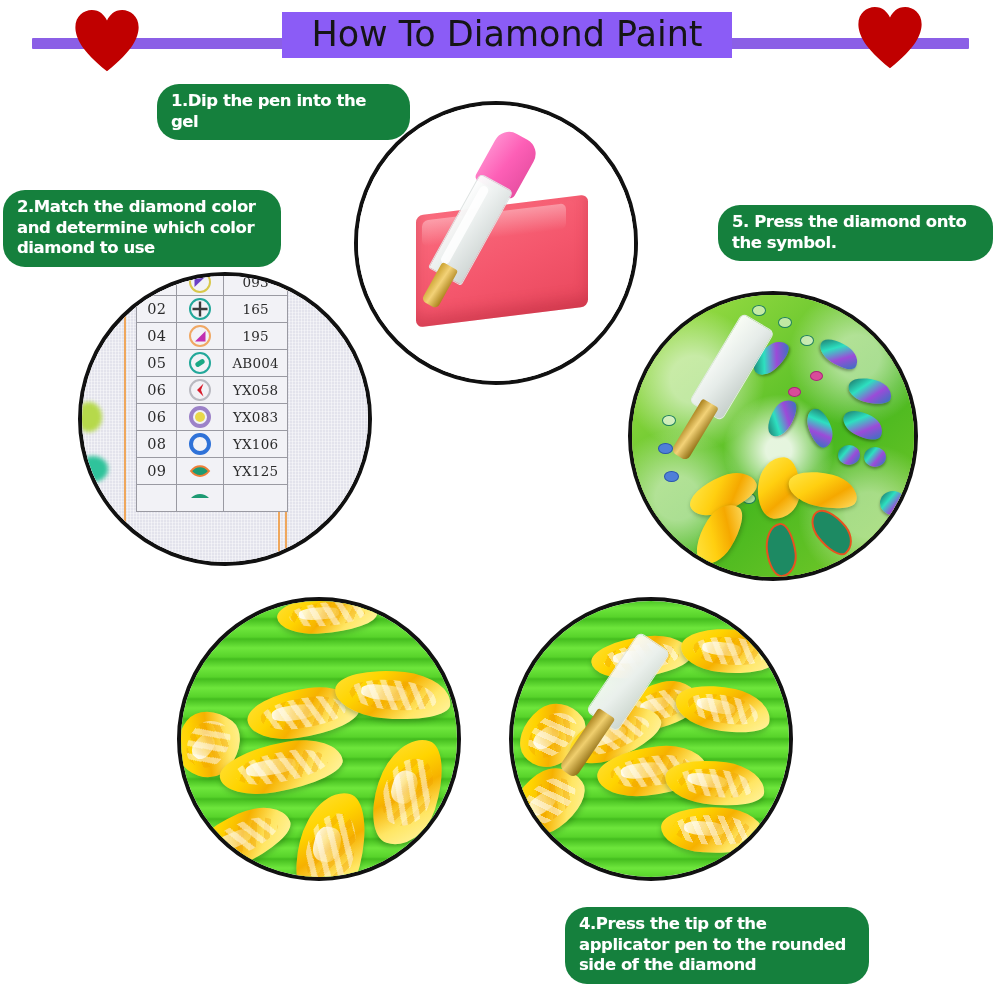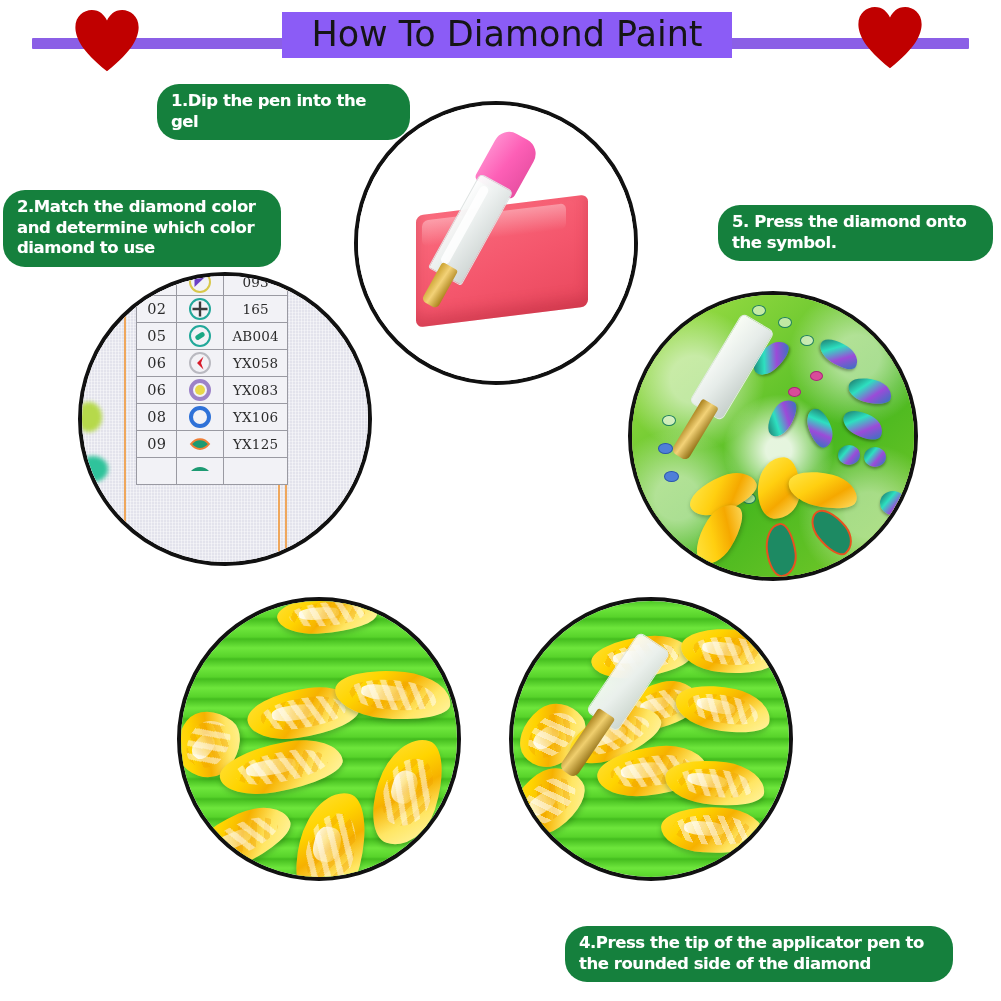--- a/index.html
+++ b/index.html
@@ -39,21 +39,21 @@
     line-height: 20.5px;
     padding: 7px 14px 8px;
     letter-spacing: -0.45px;
     text-shadow: 0 0 1px rgba(255,255,255,.25);
     z-index: 6;
   }
   #label1 { left: 157px; top: 84px;  width: 253px; }
   #label2 { left: 3px;   top: 190px; width: 278px; }
   #label5 { left: 718px; top: 205px; width: 275px; }
   #label3 { left: 0px;   top: 908px; width: 402px; }
-  #label4 { left: 565px; top: 907px; width: 388px; margin-top: 19px; }
+  #label4 { left: 565px; top: 907px; width: 304px; }
 
   
   .circle {
     position: absolute; border-radius: 50%;
     border: 4px solid #111111;
     overflow: hidden;
     background: #fff;
     z-index: 3;
   }
   #c1 { left: 354px; top: 101px; width: 284px; height: 284px; }
@@ -293,20 +293,32 @@
             <td class="c-num">02</td>
             <td class="c-sym">
               <span class="sym">
                 <span class="ring" style="border-color:#23a89a;"></span>
                 <svg viewBox="0 0 22 22" style="position:absolute;inset:0;">
                     <path d="M11 3.5 V18.5 M3.5 11 H18.5" stroke="#3a3a3a" stroke-width="2.4"></path>
                   </svg>
               </span>
             </td>
             <td class="c-code">165</td>
+          </tr>
+          <tr>
+            <td class="c-num">04</td>
+            <td class="c-sym">
+              <span class="sym">
+                <span class="ring" style="border-color:#f0a864;"></span>
+                <svg viewBox="0 0 22 22" style="position:absolute;inset:0;">
+                    <path d="M16.5 6 L16.5 16.5 L6 16.5 Z" fill="#c12fb0"></path>
+                  </svg>
+              </span>
+            </td>
+            <td class="c-code">195</td>
           </tr>
           <tr>
             <td class="c-num">05</td>
             <td class="c-sym">
               <span class="sym">
                 <span class="ring" style="border-color:#23a89a;"></span>
                 <svg viewBox="0 0 22 22" style="position:absolute;inset:0;">
                     <rect x="6" y="8.5" width="10" height="5" rx="2.5" fill="#1aa884" transform="rotate(-32 11 11)"></rect>
                   </svg>
               </span>

